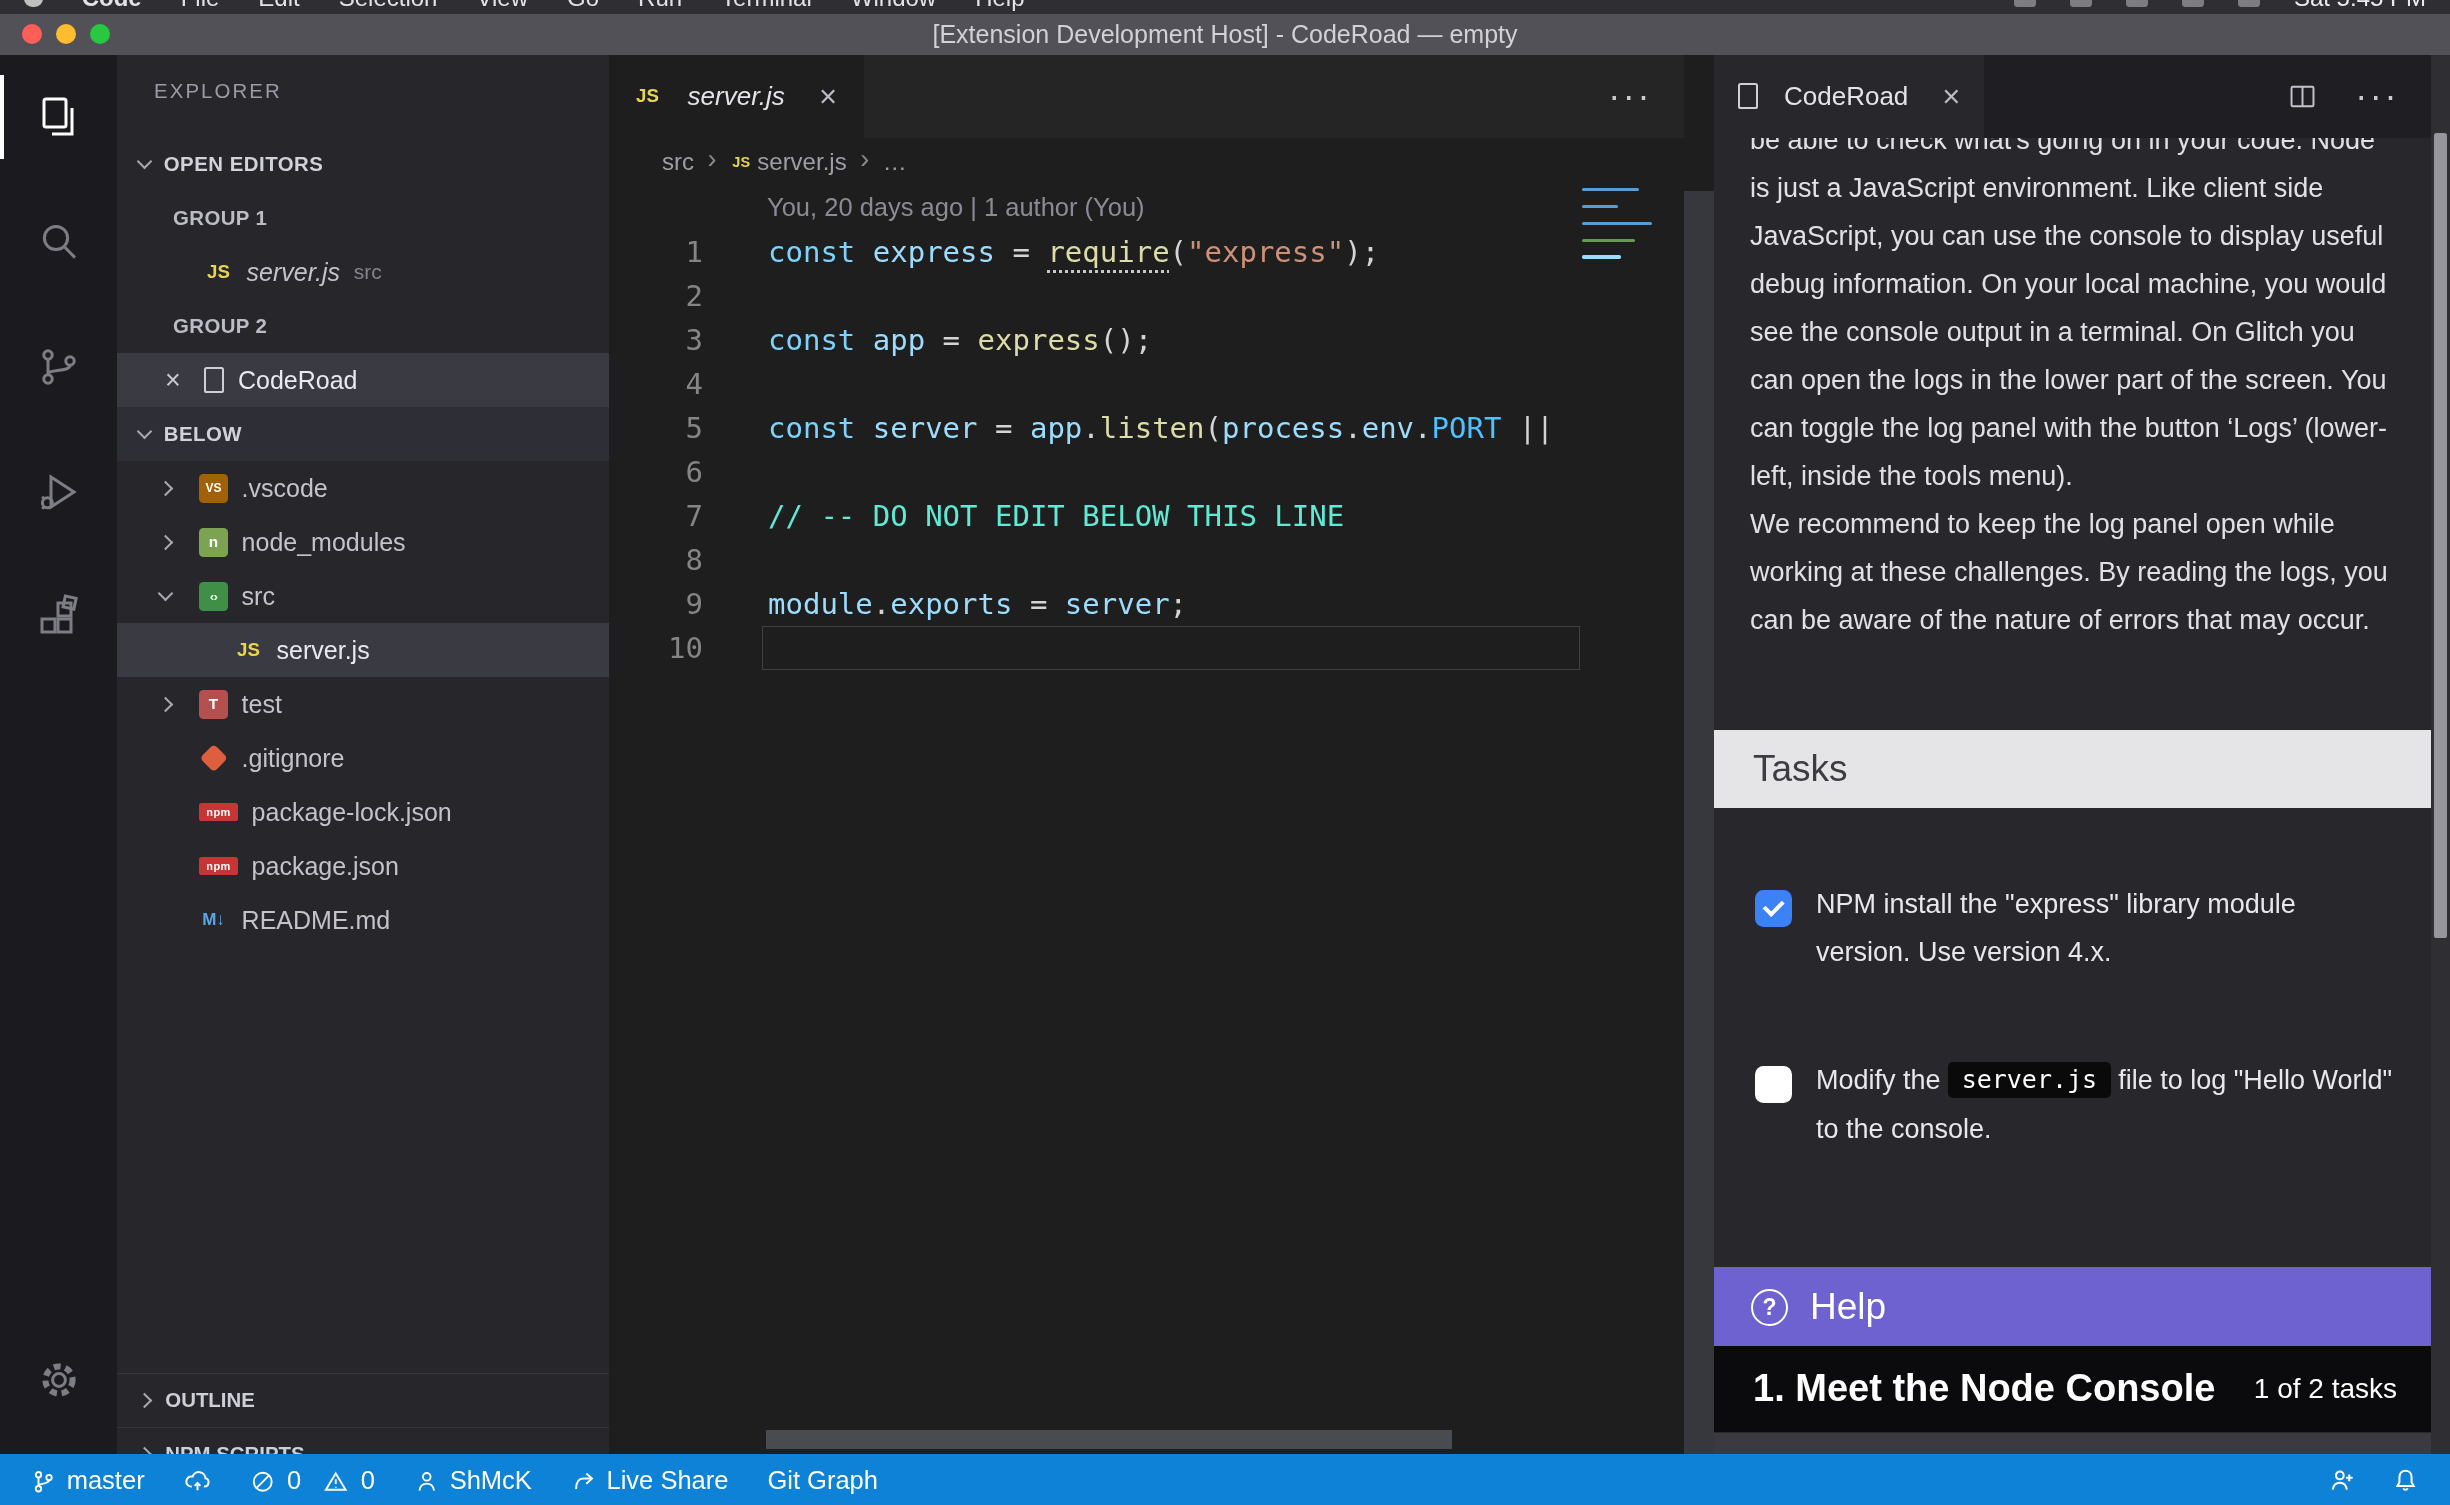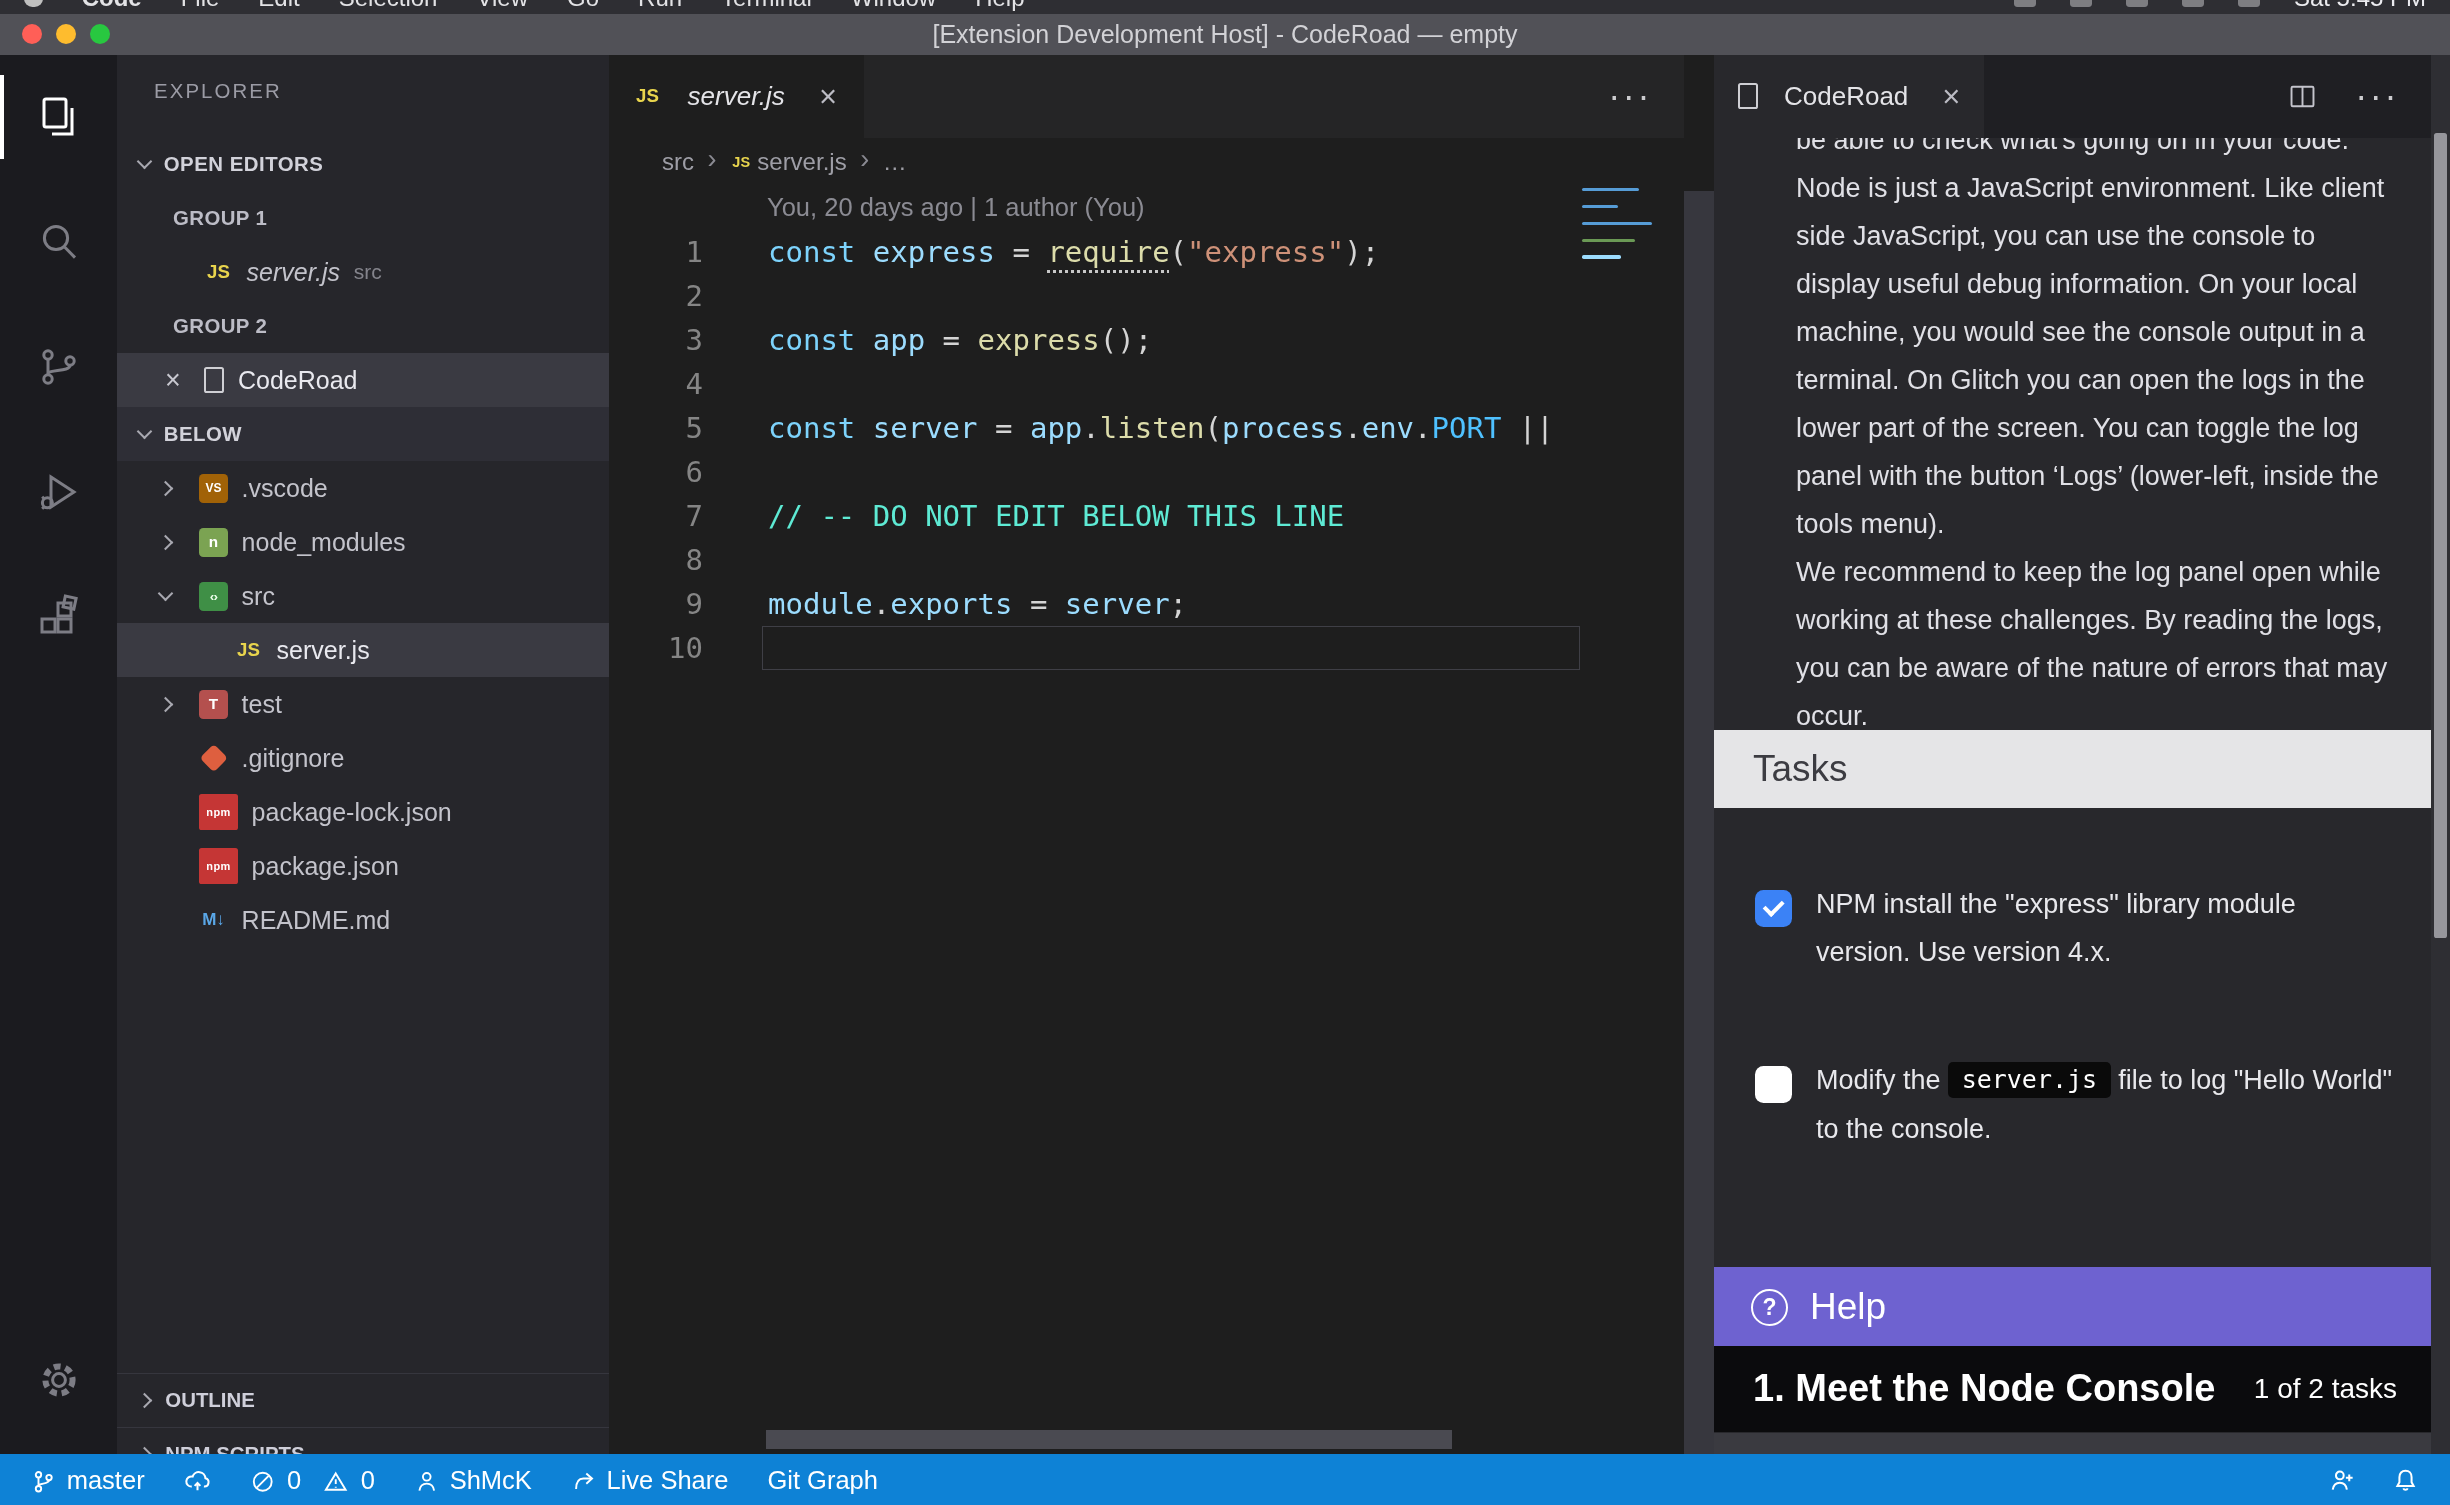--- a/index.html
+++ b/index.html
@@ -58,21 +58,21 @@
 
   
   .fi{width:29px;height:29px;display:inline-flex;align-items:center;justify-content:center;margin-right:13.6px;flex:none;font-weight:bold;border-radius:4.3px;font-size:13.6px;font-style:normal;}
   .fi-js{color:#e8d44d;font-size:18.7px;}
   .fi-vscode{background:#a16207;color:#fff;font-size:12px;}
   .fi-node{background:#7ba352;color:#fff;font-size:15.3px;}
   .fi-src{background:#3f8f46;color:#eaffea;font-size:13.6px;letter-spacing:-0.9px;}
   .fi-test{background:#b4504e;color:#fff;font-size:15.3px;}
   .fi-git{background:transparent;}
   .fi-git::before{content:'';width:19.6px;height:19.6px;background:#de5f3f;border-radius:4.3px;transform:rotate(45deg);display:block;}
-  .fi-npm{background:#c53635;color:#fff;font-size:11px;width:39px;height:36px;border-radius:2.6px;letter-spacing:0.4px;}
+  .fi-npm{background:#c53635;color:#fff;font-size:11px;width:39px;height:18px;border-radius:2.6px;letter-spacing:0.4px;}
   .fi-md{color:#5aa7e8;font-size:17px;}
   .fi-file{border:2.6px solid #cfcfd4;width:20.4px;height:25.5px;border-radius:2.6px;background:transparent;}
 
   
   .editor{width:1075px;flex:none;position:relative;background:#1e1e1e;}
   .tabbar{height:83px;background:#252526;display:flex;align-items:stretch;}
   .tab{display:flex;align-items:center;padding:0 24px;gap:12px;background:#1e1e1e;color:#e4e4e8;font-size:26px;min-width:255px;}
   .tab .closex{margin-left:22px;color:#bcbcc4;font-size:31px;line-height:1;}
   .tab-actions{margin-left:auto;display:flex;align-items:center;gap:37px;padding-right:32px;color:#c4c4cc;}
   .ellipsis{font-size:36px;letter-spacing:2.6px;line-height:0.5;color:#cccccf;}
@@ -94,21 +94,21 @@
   .hscroll{position:absolute;left:157px;bottom:5.1px;width:686px;height:18.7px;background:#4a4a51;}
 
   
   .divider{width:30px;background:#1e1e1e;position:relative;flex:none;}
   .divider .sash{position:absolute;top:136px;bottom:0;left:0;right:0;background:#37373e;}
 
   
   .panel{width:717px;flex:none;position:relative;background:#28282c;display:flex;flex-direction:column;}
   .panel .tabbar{background:#1f1f23;}
   .panel .tab{background:#28282c;min-width:255px;}
-  .panel-content{position:relative;flex:1;overflow:hidden;padding-left:46px;}
+  .panel-content{position:relative;flex:1;overflow:hidden;}
   .lesson{margin-top:-22px;height:614px;overflow:hidden;padding:0 34px 0 36px;font-size:27px;line-height:48px;color:#e0e0e6;}
   .lesson p{margin:0;}
   .tasks-band{position:absolute;top:592px;left:0;right:0;height:78px;background:var(--tasks-header-bg,#e5e5e7);color:#3c3c42;font-size:37px;display:flex;align-items:center;padding-left:39px;}
   .task-list{position:absolute;top:742px;left:0;right:0;}
   .task-row{display:flex;gap:24px;padding:0 34px 0 41px;margin-bottom:80px;font-size:27px;line-height:48px;color:#e8e8ec;}
   .cbox{flex:none;width:37px;height:37px;border-radius:8.5px;margin-top:10.2px;background:#fff;display:flex;align-items:center;justify-content:center;}
   .cbox.checked{background:var(--task-checked,#3b82f6);}
   .cbox.checked::after{content:'';width:15.3px;height:7.7px;border-left:4.3px solid #fff;border-bottom:4.3px solid #fff;transform:rotate(-45deg);margin-top:-5.1px;}
   .code-chip{font-family:"DejaVu Sans Mono",monospace;font-size:25px;background:#0a0a0a;color:#fff;padding:3.4px 13.6px;border-radius:5.1px;}
   .help-bar{position:absolute;left:0;right:0;bottom:106px;height:81px;background:var(--help-bar,#6e62d0);color:#fff;display:flex;align-items:center;gap:22px;padding-left:37px;font-size:37px;}

